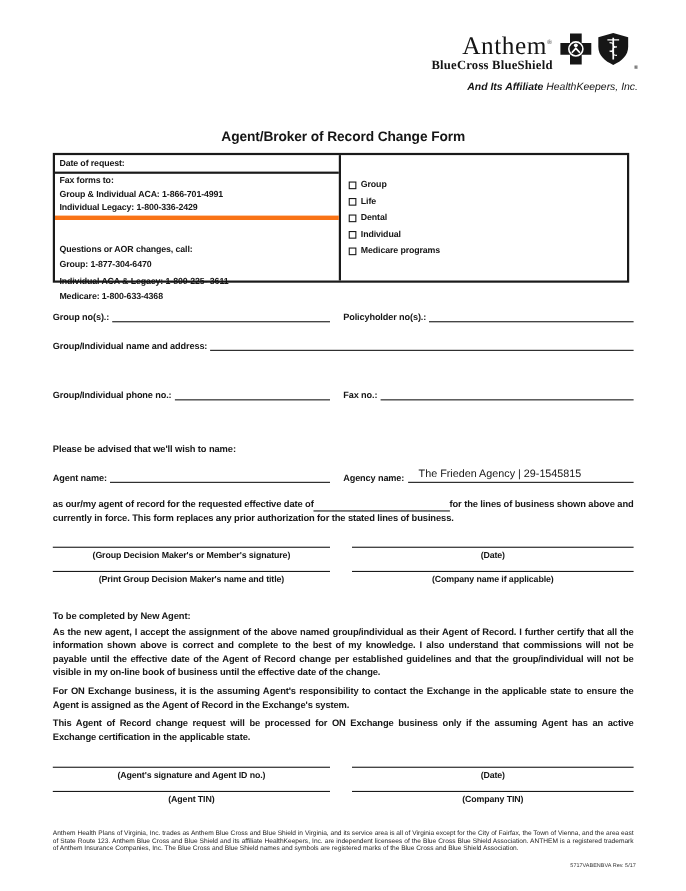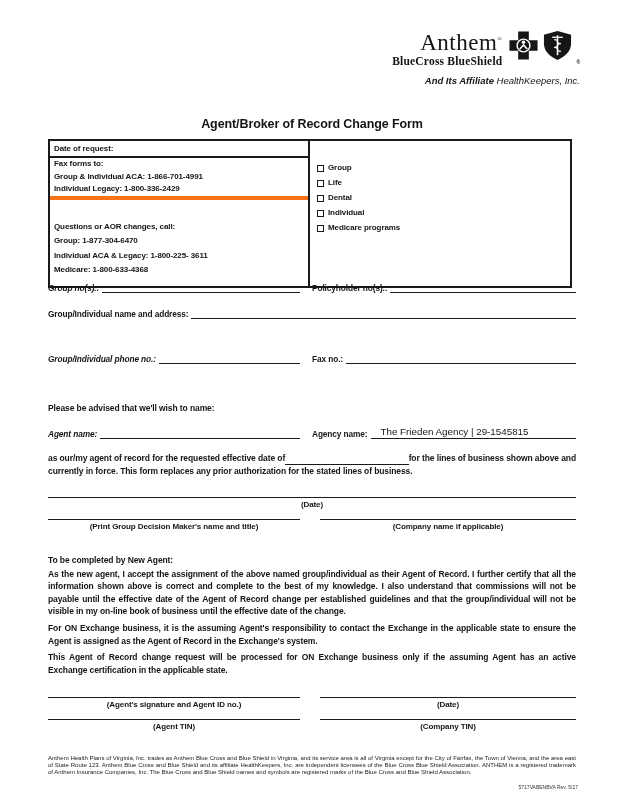--- a/index.html
+++ b/index.html
@@ -16,31 +16,31 @@
   .anthem { font-family:"Liberation Serif", serif; font-weight:400; font-size:23px; line-height:22px; letter-spacing:0.5px; }
   .anthem sup { font-size:6px; }
   .bcbs { font-family:"Liberation Serif", serif; font-weight:700; font-size:11.5px; line-height:14px; letter-spacing:0.2px; }
   .logo-icons { display:flex; align-items:center; gap:3px; }
   .reg-after { font-size:5px; align-self:flex-end; }
   .affiliate { font-size:9.5px; font-weight:400; margin-top:7px; letter-spacing:0;font-style:italic; }
   .affiliate .aff-b { font-weight:700; }
   
   .title { position:absolute; top:117px; left:0; width:100%; text-align:center; font-size:12.5px; }
   
-  .info-box { position:absolute; left:48px; top:139px; width:524px; height:149px; border:2px solid #1a1a1a; display:flex; font-size:8px; line-height:12px; }
+  .info-box { position:absolute; left:48px; top:139px; width:524px; height:118px; border:2px solid #1a1a1a; display:flex; font-size:8px; line-height:12px; }
   .info-left { width:260px; border-right:2px solid #1a1a1a; display:flex; flex-direction:column; }
   .cell-date { border-bottom:2px solid #1a1a1a; padding:2px 4px 1px; }
   .cell-fax { border-bottom:4px solid #f97316; padding:0 4px; line-height:12.5px; }
   .cell-questions { flex:1; padding:20px 4px; line-height:14.5px; }
   .info-right { flex:1; padding:21px 0 0 7px; }
   .cb-row { display:flex; align-items:center; margin-bottom:3px; }
   .cb { width:7px; height:7px; border:1.2px solid #1a1a1a; background:#fff; margin-right:4px; flex:0 0 auto; }
   
   .frow { position:absolute; left:48px; width:528px; display:flex; align-items:flex-end; font-size:8.3px; }
-  .fcol-l { width:252px; margin-right:12px; display:flex; align-items:flex-end;font-style:italic; }
+  .fcol-l { width:252px; margin-right:12px; display:flex; align-items:flex-end; }
   .fcol-r { flex:1; display:flex; align-items:flex-end; }
   .flabel { white-space:nowrap; padding-right:3px; line-height:10px; }
   .uline { flex:1; border-bottom:1.2px solid #1a1a1a; height:12px; white-space:nowrap; }
   .uline.value { font-weight:400; font-size:9.8px; padding-left:10px; height:13px; letter-spacing:0; }
   .advise { position:absolute; left:48px; top:403px; font-size:8.5px; }
   
   .eff { position:absolute; left:48px; top:452px; width:528px; font-size:8.5px; line-height:12.5px; }
   .eff-line1 { display:flex; align-items:flex-end; }
   .eff-line1 .txt { white-space:nowrap; }
   .eff-blank { flex:1; border-bottom:1.2px solid #1a1a1a; height:10px; min-width:120px; }
@@ -178,20 +178,23 @@
     <div class="eff-line1">
       <span class="txt">as our/my agent of record for the requested effective date of</span>
       <span class="eff-blank"></span>
       <span class="txt">for the lines of business shown above and</span>
     </div>
     <div>currently in force. This form replaces any prior authorization for the stated lines of business.</div>
   </div>
 
   <div class="sig-block" style="top:497px;">
     <div class="sig-row">
+      <div class="sig-cell-l">
+        <div class="sig-line"><span>(Group Decision Maker's or Member's signature)</span></div>
+      </div>
       <div class="sig-cell-r">
         <div class="sig-line"><span>(Date)</span></div>
       </div>
     </div>
     <div class="sig-row">
       <div class="sig-cell-l">
         <div class="sig-line"><span>(Print Group Decision Maker's name and title)</span></div>
       </div>
       <div class="sig-cell-r">
         <div class="sig-line"><span>(Company name if applicable)</span></div>

